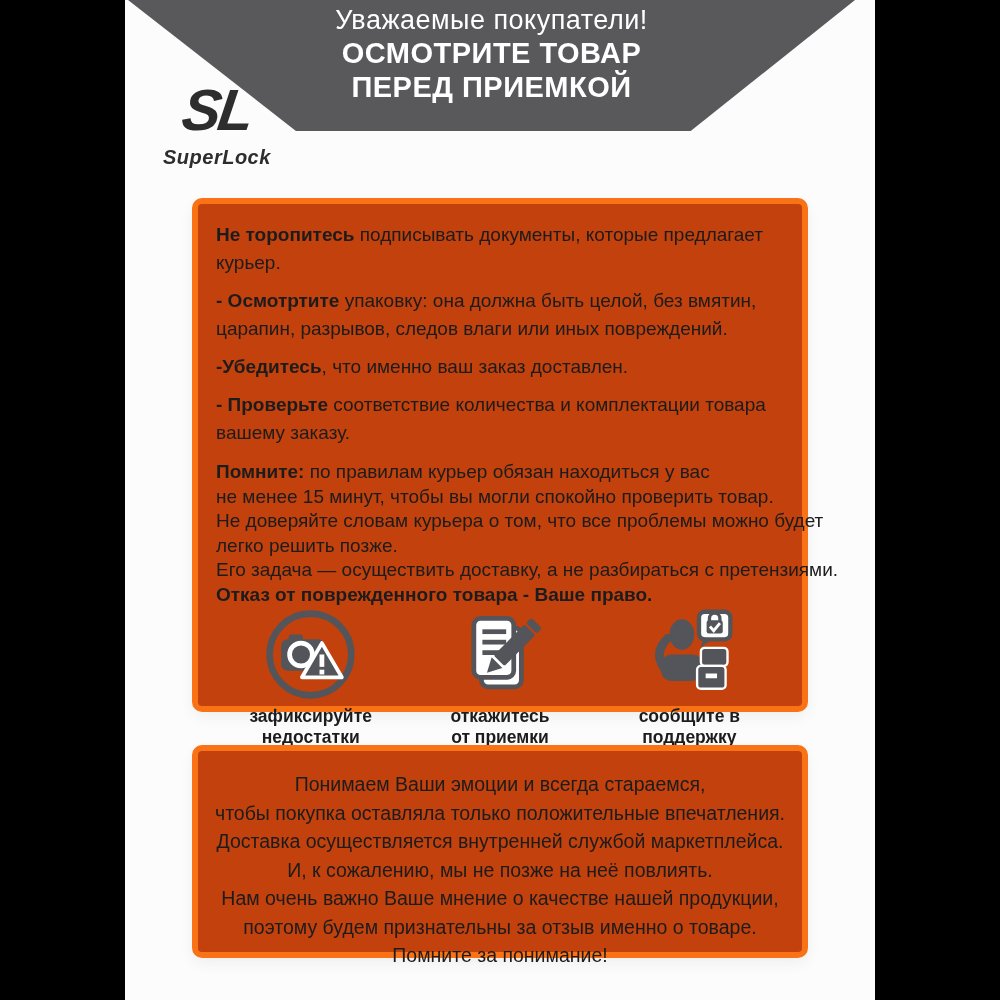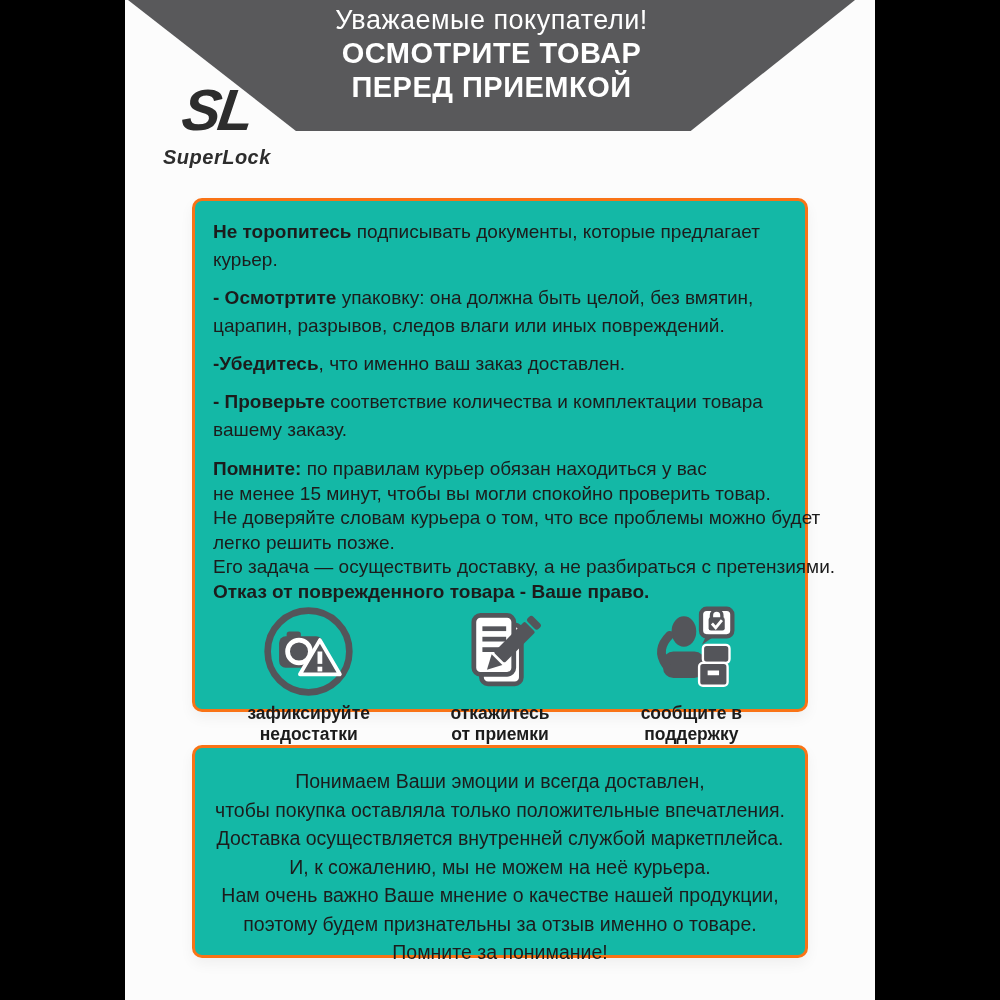--- a/index.html
+++ b/index.html
@@ -24,22 +24,22 @@
   
   .logo{position:absolute;left:163px;top:82px;text-align:center;color:#2d2d2d;}
   .logo-sl{
     font-size:58px;font-weight:700;font-style:italic;line-height:56px;
     transform:skewX(-8deg);letter-spacing:-3px;
   }
   .logo-name{font-size:20px;font-weight:700;font-style:italic;letter-spacing:.5px;margin-top:8px;text-align:center;}
 
   
   .card{
-    position:absolute;left:192px;width:616px;background:#14b8a6;
-    border:3px solid #f97316;border-radius:10px;
+    position:absolute;left:192px;width:616px;background:#c2410c;
+    border:6px solid #f97316;border-radius:10px;
     box-shadow:0 6px 14px rgba(0,0,0,0.05);
     box-sizing:border-box;
   }
   .main-card{top:198px;height:514px;padding:17px 18px 0 18px;}
   .footer-card{top:745px;height:213px;padding:19px 10px 0 10px;text-align:center;}
 
   .main-card p{margin:0 0 10px 0;font-size:19px;line-height:28px;}
   .main-card p b{font-weight:700;}
   .reminder{margin:13px 0 0 0;font-size:19px;line-height:24.5px;}
   .reminder .r-line{white-space:nowrap;}
@@ -149,22 +149,22 @@
         <div class="action-caption">
           <div>сообщите в поддержку</div>
           <div>маркетплейса и в чат заказа</div>
         </div>
       </div>
 
     </div>
   </div>
 
   <div class="card footer-card">
-    <div class="f-line">Понимаем Ваши эмоции и всегда доставлен,</div>
+    <div class="f-line">Понимаем Ваши эмоции и всегда стараемся,</div>
     <div class="f-line">чтобы покупка оставляла только положительные впечатления.</div>
     <div class="f-line">Доставка осуществляется внутренней службой маркетплейса.</div>
-    <div class="f-line">И, к сожалению, мы не можем на неё курьера.</div>
+    <div class="f-line">И, к сожалению, мы не позже на неё повлиять.</div>
     <div class="f-line">Нам очень важно Ваше мнение о качестве нашей продукции,</div>
     <div class="f-line"><span>поэтому </span><span class="f-bold">будем признательны за отзыв именно о товаре.</span></div>
     <div class="f-line f-bold">Помните за понимание!</div>
   </div>
 
 </div>
 
 </body></html>

